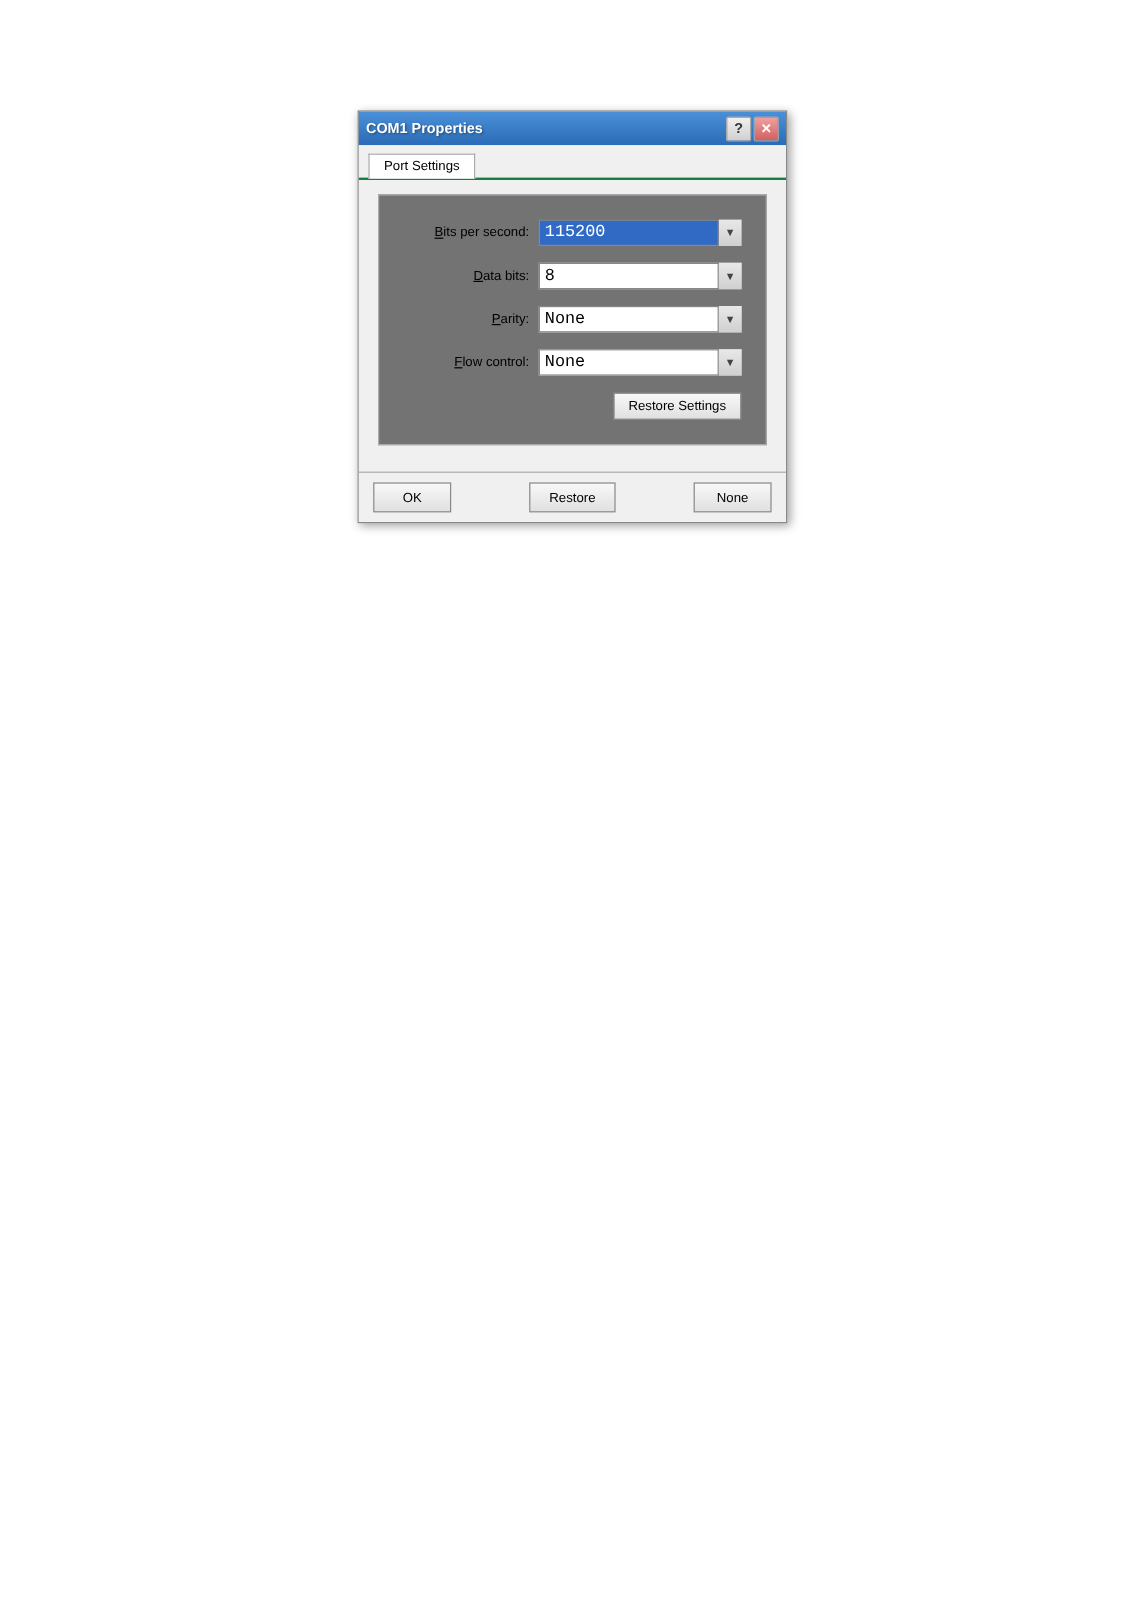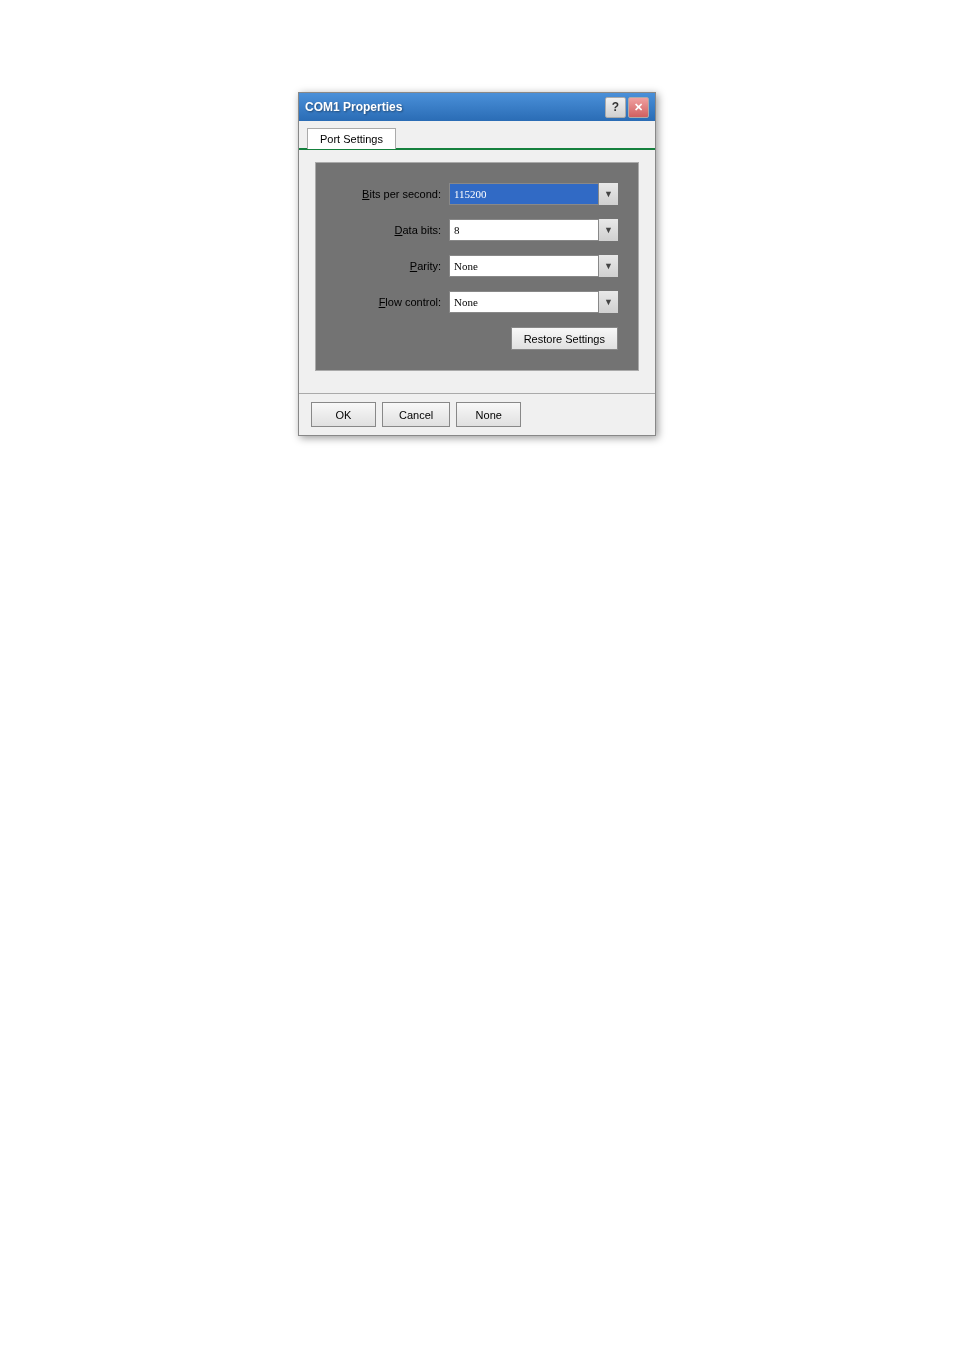--- a/index.html
+++ b/index.html
@@ -132,22 +132,22 @@
     }
 
     .select-wrapper {
       flex: 1;
       position: relative;
     }
 
     .form-select {
       width: 100%;
       padding: 2px 22px 2px 4px;
-      font-size: 11px;
-      font-family: Liberation Serif, serif;
+      font-size: 14px;
+      font-family: Liberation Mono, monospace;
       border: 1px solid #888;
       background: white;
       appearance: none;
       -webkit-appearance: none;
       height: 22px;
       cursor: pointer;
     }
 
     .select-arrow {
       position: absolute;
@@ -190,21 +190,21 @@
       height: 23px;
       min-width: 70px;
       color: #000;
     }
 
     .dialog-footer {
       background: #f0f0f0;
       border-top: 1px solid #aaa;
       padding: 8px 12px;
       display: flex;
-      justify-content: flex-start;
+      justify-content: space-between;
       gap: 6px;
     }
 
     .footer-btn {
       padding: 3px 16px;
       font-size: 11px;
       font-family: 'Tahoma', 'Arial', sans-serif;
       border: 1px solid #888;
       background: linear-gradient(to bottom, #f8f8f8, #e0e0e0);
       cursor: pointer;
@@ -308,17 +308,17 @@
 
       <div class="restore-defaults-row">
         <button class="btn">Restore Settings</button>
       </div>
 
     </div>
   </div>
 
   <div class="dialog-footer">
     <button class="footer-btn">OK</button>
-    <button class="footer-btn">Cancel</button>
+    <button class="footer-btn">Restore</button>
     <button class="footer-btn">None</button>
   </div>
 
 </div>
 
 </body></html>

